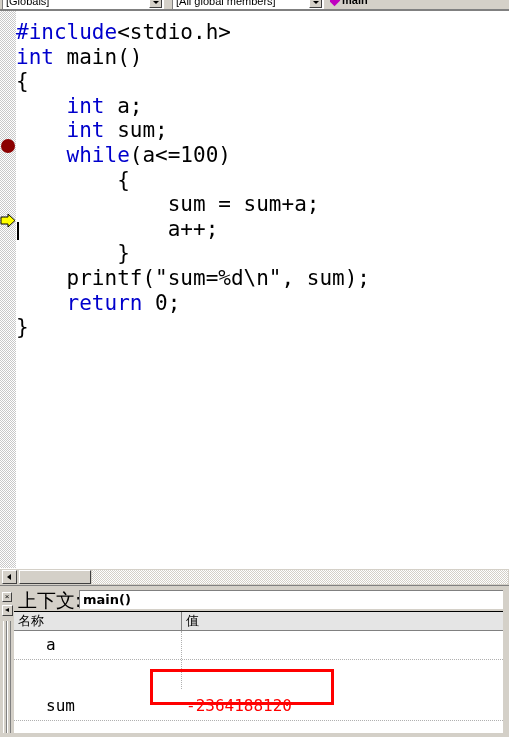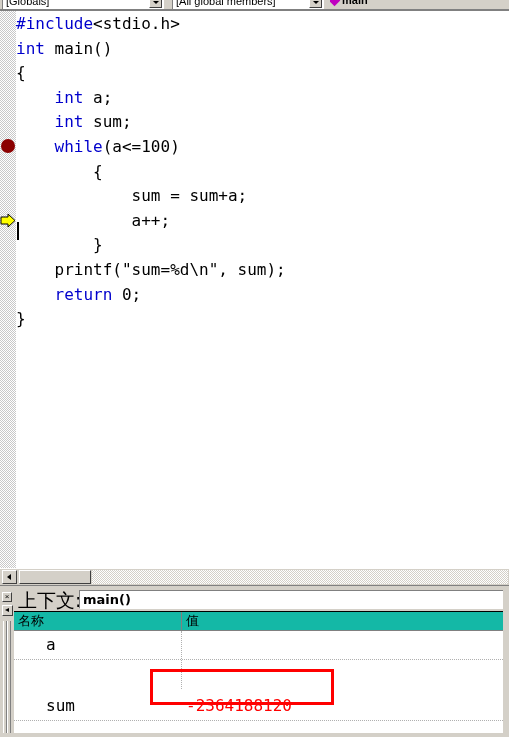--- a/index.html
+++ b/index.html
@@ -69,25 +69,25 @@
     background-color:#ffffff;
     background-image:
       linear-gradient(45deg,#c8c8c8 25%,transparent 25%,transparent 75%,#c8c8c8 75%),
       linear-gradient(45deg,#c8c8c8 25%,transparent 25%,transparent 75%,#c8c8c8 75%);
     background-size:2px 2px;
     background-position:0 0,1px 1px;
   }
   .codearea{
     position:absolute;left:16px;top:0;width:493px;height:557px;
     font-family:"DejaVu Sans Mono","Liberation Mono",monospace;
-    font-size:16px;
+    font-size:21px;
     line-height:24.6px;
     color:#000000;
     white-space:pre;
-    padding-top:1px;
+    padding-top:9px;
   }
   .codeline{height:24.6px;}
   .kw{color:#0000cc;}
   .bp-dot{
     position:absolute;left:1px;width:14px;height:14px;border-radius:50%;
     background:#8b0000;
   }
   .ip-arrow{position:absolute;left:0px;width:16px;height:15px;}
   .caret{
     position:absolute;width:2px;height:18px;background:#000;
@@ -188,21 +188,21 @@
   }
 
   .gridwrap{
     position:absolute;left:14px;top:22px;width:495px;height:126px;
     background:#ffffff;
     border-top:1px solid #000000;
     box-sizing:border-box;
   }
   .gridhead{
     position:absolute;left:0;top:0;width:495px;height:19px;
-    background:#14b8a6;
+    background:#e5e5e5;
     border-bottom:1px solid #808080;
     box-sizing:border-box;
     padding-left:48px;
   }
   .hcell{
     position:absolute;top:0;height:18px;
     font-size:13px;line-height:17px;color:#000;
     padding-left:4px;box-sizing:border-box;
     font-family:"DejaVu Sans","Liberation Sans",sans-serif;
   }

